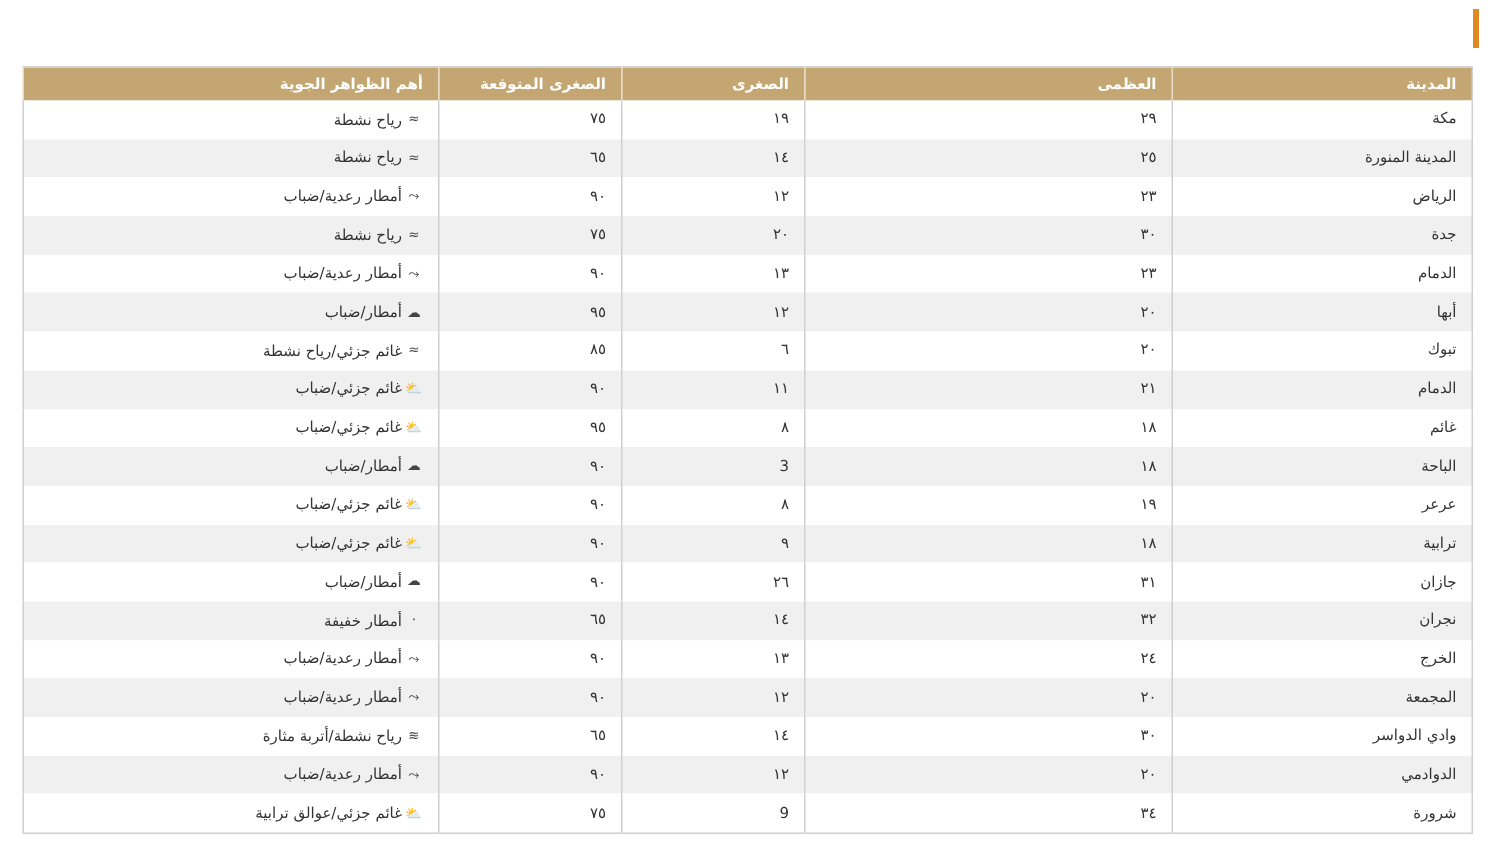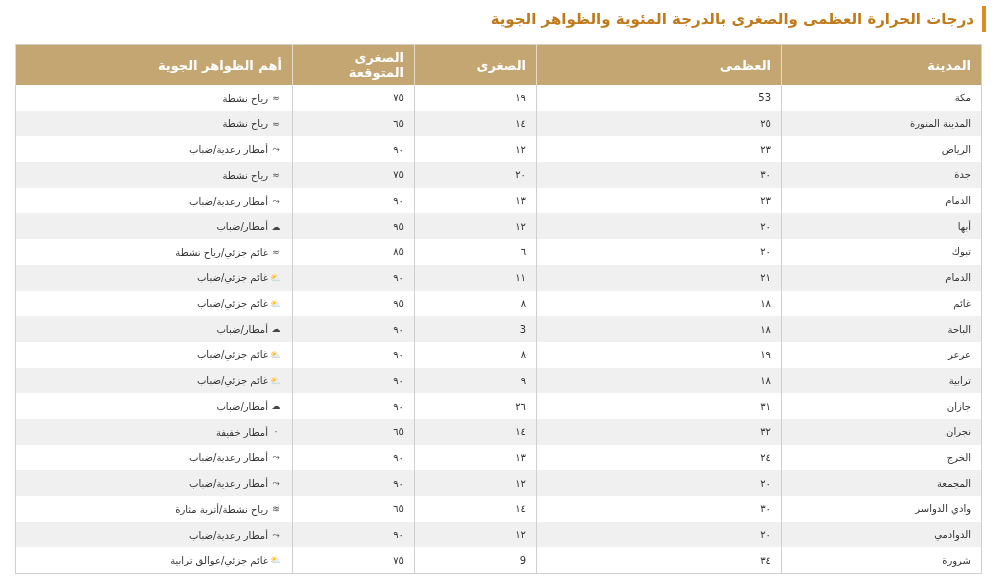--- a/index.html
+++ b/index.html
@@ -3,35 +3,34 @@
 <meta charset="utf-8">
 <style>
   html, body { margin:0; padding:0; background:#ffffff; }
   body { width:1000px; height:578px; position:relative; overflow:hidden;
          font-family:"DejaVu Sans", sans-serif; }
   .title-wrap { position:absolute; top:6px; right:14px; height:26px; display:flex; align-items:center; direction:rtl; }
   .title-bar { width:4px; height:26px; background:#e08a1e; margin-left:8px; }
   .title { color:#c07a1c; font-size:15px; font-weight:bold; white-space:nowrap; }
   table.wx { position:absolute; left:15px; top:44px; width:966px; border-collapse:collapse; direction:rtl;
              border:1px solid #d0d0d0; table-layout:fixed; }
-  table.wx th { background:#c4a673; color:#ffffff; font-size:13px; font-weight:bold; height:40px;
+  table.wx th { background:#c4a673; color:#ffffff; font-size:10px; font-weight:bold; height:22px;
                 text-align:right; padding:0 10px; border-left:1px solid #e6dcc6; }
   table.wx td { font-size:10px; color:#333333; height:25.7px; padding:0 10px; text-align:right;
                 border-left:1px solid #cfcfcf; white-space:nowrap; }
   table.wx tr:nth-child(even) td { background:#f0f0f0; }
   table.wx tr:nth-child(odd) td { background:#ffffff; }
   .ph { display:inline-flex; align-items:center; gap:2px; direction:rtl; }
   .ico { font-size:9px; color:#444; display:inline-block; width:12px; text-align:center; }
 </style>
 </head>
 <body>
 
 <div class="title-wrap">
   <div class="title-bar"></div>
-  <div class="title">درجات الحرارة العظمى والصغرى بالدرجة المئوية والظواهر الجوية</div>
 </div>
 
 <table class="wx">
   <colgroup>
     <col style="width:200px">
       <col style="width:245px">
       <col style="width:122px">
       <col style="width:122px">
       <col style="width:277px">
   </colgroup>
@@ -40,21 +39,21 @@
       <th>المدينة</th>
       <th>العظمى</th>
       <th>الصغرى</th>
       <th>الصغرى المتوقعة</th>
       <th>أهم الظواهر الجوية</th>
     </tr>
   </thead>
   <tbody id="rows">
       <tr>
         <td>مكة</td>
-        <td>53</td>
+        <td>٢٩</td>
         <td>١٩</td>
         <td>٧٥</td>
         <td><span class="ph">
             <span class="ico">≈</span>
             <span>رياح نشطة</span>
           </span></td>
       </tr>
       <tr>
         <td>المدينة المنورة</td>
         <td>٢٥</td>

